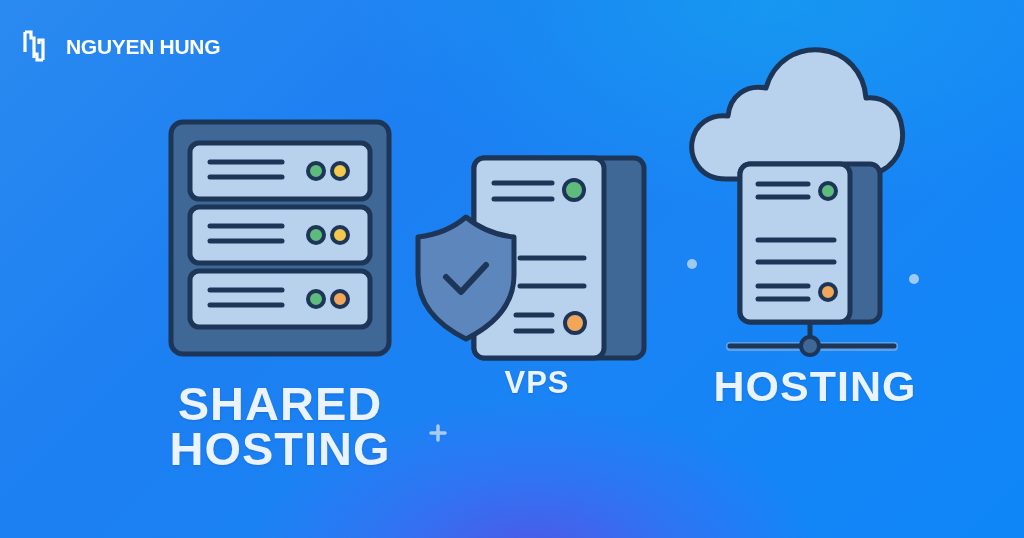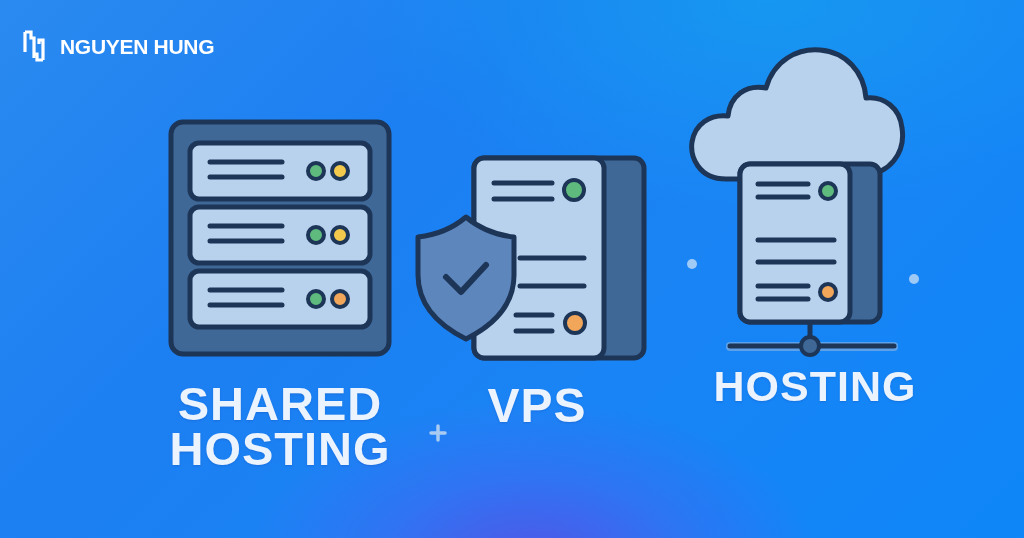--- a/index.html
+++ b/index.html
@@ -8,21 +8,21 @@
       position: relative;
       font-family: "Liberation Sans", "DejaVu Sans", sans-serif;
       background:
         radial-gradient(ellipse 380px 220px at 52% 105%, rgba(88, 80, 230, 0.9) 0%, rgba(70, 100, 240, 0.5) 40%, rgba(30, 120, 245, 0) 75%),
         radial-gradient(ellipse 600px 300px at 75% 0%, rgba(20, 160, 240, 0.7) 0%, rgba(20, 140, 240, 0) 70%),
         linear-gradient(135deg, #2a8af0 0%, #1c7ff2 35%, #1a84f5 60%, #0e86f8 100%);
     }
     .abs { position: absolute; }
 
     
-    .logo { left: 22px; top: 28px; display: flex; align-items: center; gap: 14px; }
+    .logo { left: 22px; top: 28px; display: flex; align-items: center; gap: 20px; }
     .logo svg { display: block; }
     .logo-text {
       color: #ffffff;
       font-weight: 700;
       font-size: 21px;
       letter-spacing: -0.3px;
       line-height: 1;
     }
 
     
@@ -31,21 +31,21 @@
     
     .label {
       color: #eaf3fe;
       font-weight: 700;
       text-align: center;
       line-height: 0.95;
       letter-spacing: 1px;
       text-shadow: 0 1px 2px rgba(20,60,160,0.25);
     }
     .label-shared { left: 165px; top: 382px; width: 230px; font-size: 47px; }
-    .label-vps { left: 482px; top: 383px; width: 110px; font-size: 48px; text-align: center; }
+    .label-vps { left: 482px; top: 368px; width: 110px; font-size: 31px; text-align: center; }
     .label-cloud { left: 700px; top: 366px; width: 230px; font-size: 43px; }
     .label span { display: block; }
 
     .plus { left: 428px; top: 423px; width: 20px; height: 20px; }
     .dot { width: 10px; height: 10px; border-radius: 50%; background: #b7d6f6; opacity: 0.85; }
   </style>
 </head>
 <body>
 
 <div class="abs logo">

